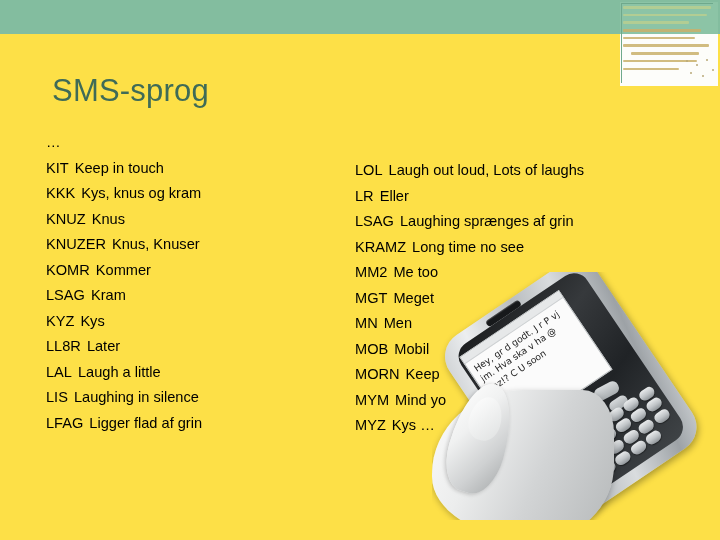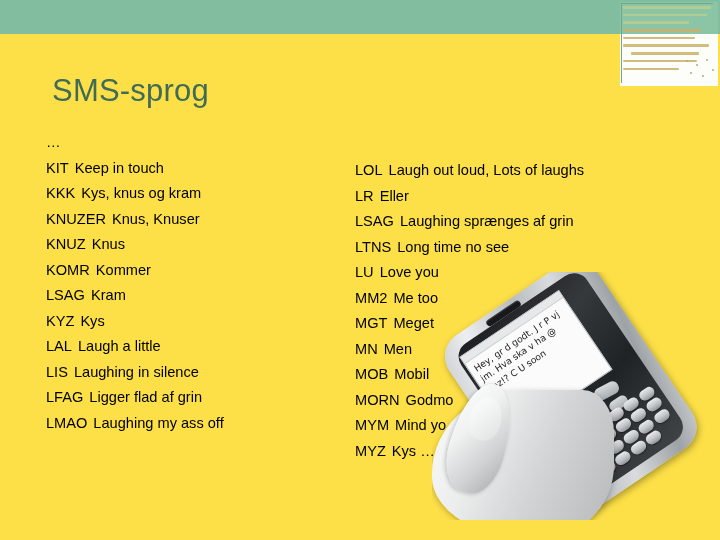--- a/index.html
+++ b/index.html
@@ -289,42 +289,41 @@
       <span style="left:30px;top:11px"></span>
     </div>
   </div>
 
   <div class="slide-title">SMS-sprog</div>
 
   <div class="col col-left">
     <div class="ellipsis-line">…</div>
     <div class="entry"><span class="abbr">KIT</span><span class="sep"></span><span>Keep in touch</span></div>
     <div class="entry"><span class="abbr">KKK</span><span class="sep"></span><span>Kys, knus og kram</span></div>
+    <div class="entry"><span class="abbr">KNUZ</span><span class="sep"></span><span>Knus</span></div>
     <div class="entry"><span class="abbr">KNUZER</span><span class="sep"></span><span>Knus, Knuser</span></div>
-    <div class="entry"><span class="abbr">KNUZ</span><span class="sep"></span><span>Knus</span></div>
     <div class="entry"><span class="abbr">KOMR</span><span class="sep"></span><span>Kommer</span></div>
     <div class="entry"><span class="abbr">LSAG</span><span class="sep"></span><span>Kram</span></div>
     <div class="entry"><span class="abbr">KYZ</span><span class="sep"></span><span>Kys</span></div>
+    <div class="entry"><span class="abbr">LL8R</span><span class="sep"></span><span>Later</span></div>
     <div class="entry"><span class="abbr">LAL</span><span class="sep"></span><span>Laugh a little</span></div>
     <div class="entry"><span class="abbr">LIS</span><span class="sep"></span><span>Laughing in silence</span></div>
     <div class="entry"><span class="abbr">LFAG</span><span class="sep"></span><span>Ligger flad af grin</span></div>
-    <div class="entry"><span class="abbr">LMAO</span><span class="sep"></span><span>Laughing my ass off</span></div>
   </div>
 
   <div class="col col-right">
     <div class="entry"><span class="abbr">LOL</span><span class="sep"></span><span>Laugh out loud, Lots of laughs</span></div>
     <div class="entry"><span class="abbr">LR</span><span class="sep"></span><span>Eller</span></div>
     <div class="entry"><span class="abbr">LSAG</span><span class="sep"></span><span>Laughing sprænges af grin</span></div>
-    <div class="entry"><span class="abbr">LTNS</span><span class="sep"></span><span>Long time no see</span></div>
-    <div class="entry"><span class="abbr">LU</span><span class="sep"></span><span>Love you</span></div>
+    <div class="entry"><span class="abbr">KRAMZ</span><span class="sep"></span><span>Long time no see</span></div>
     <div class="entry"><span class="abbr">MM2</span><span class="sep"></span><span>Me too</span></div>
     <div class="entry"><span class="abbr">MGT</span><span class="sep"></span><span>Meget</span></div>
     <div class="entry"><span class="abbr">MN</span><span class="sep"></span><span>Men</span></div>
     <div class="entry"><span class="abbr">MOB</span><span class="sep"></span><span>Mobil</span></div>
-    <div class="entry"><span class="abbr">MORN</span><span class="sep"></span><span>Godmo</span></div>
+    <div class="entry"><span class="abbr">MORN</span><span class="sep"></span><span>Keep</span></div>
     <div class="entry"><span class="abbr">MYM</span><span class="sep"></span><span>Mind yo</span></div>
     <div class="entry"><span class="abbr">MYZ</span><span class="sep"></span><span>Kys …</span></div>
   </div>
 
   <div class="phone-photo">
     <div class="phone-rot">
       <div class="ph-body"></div>
       <div class="ph-face"></div>
       <div class="ph-speaker"></div>
       <div class="ph-screen">

